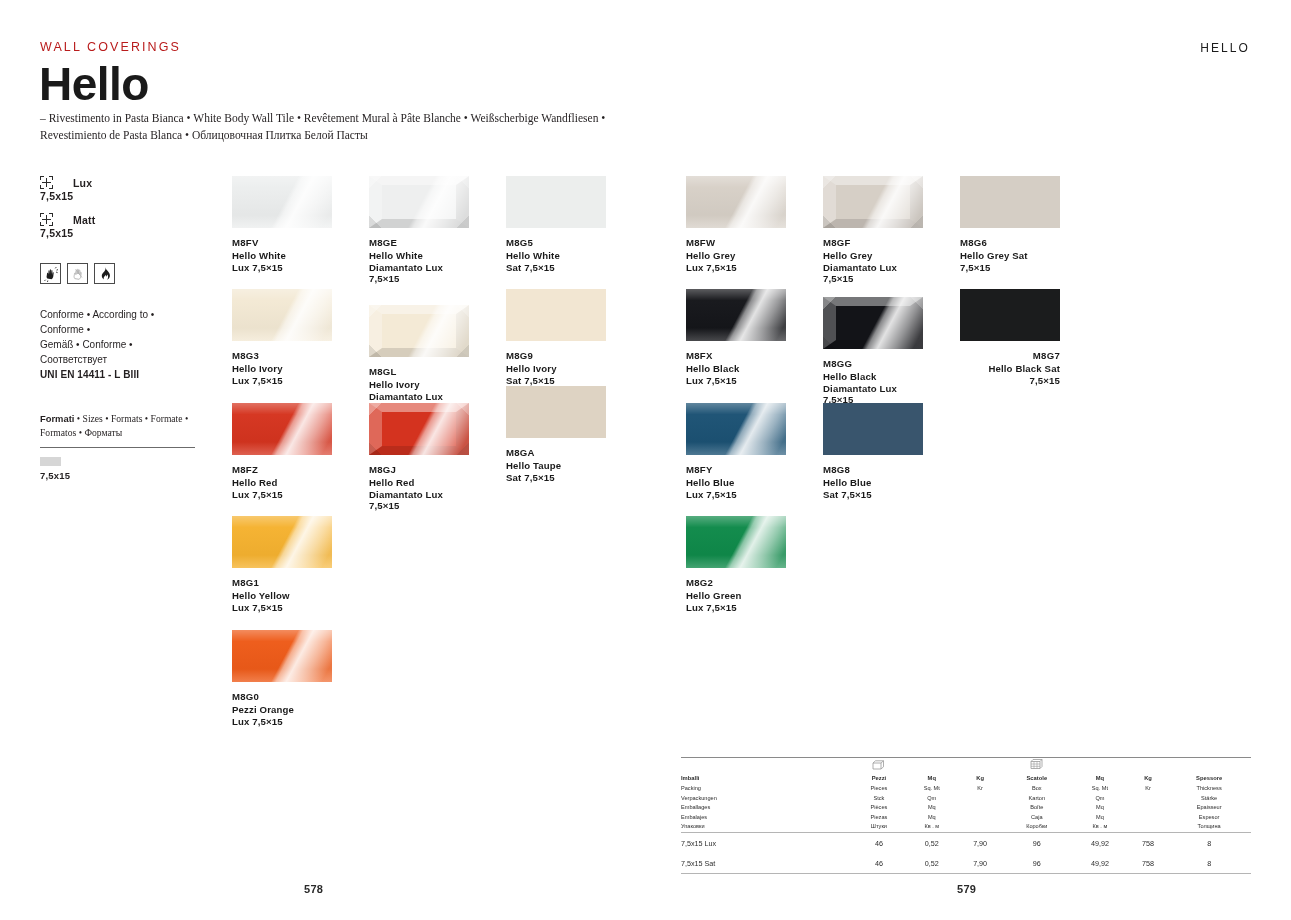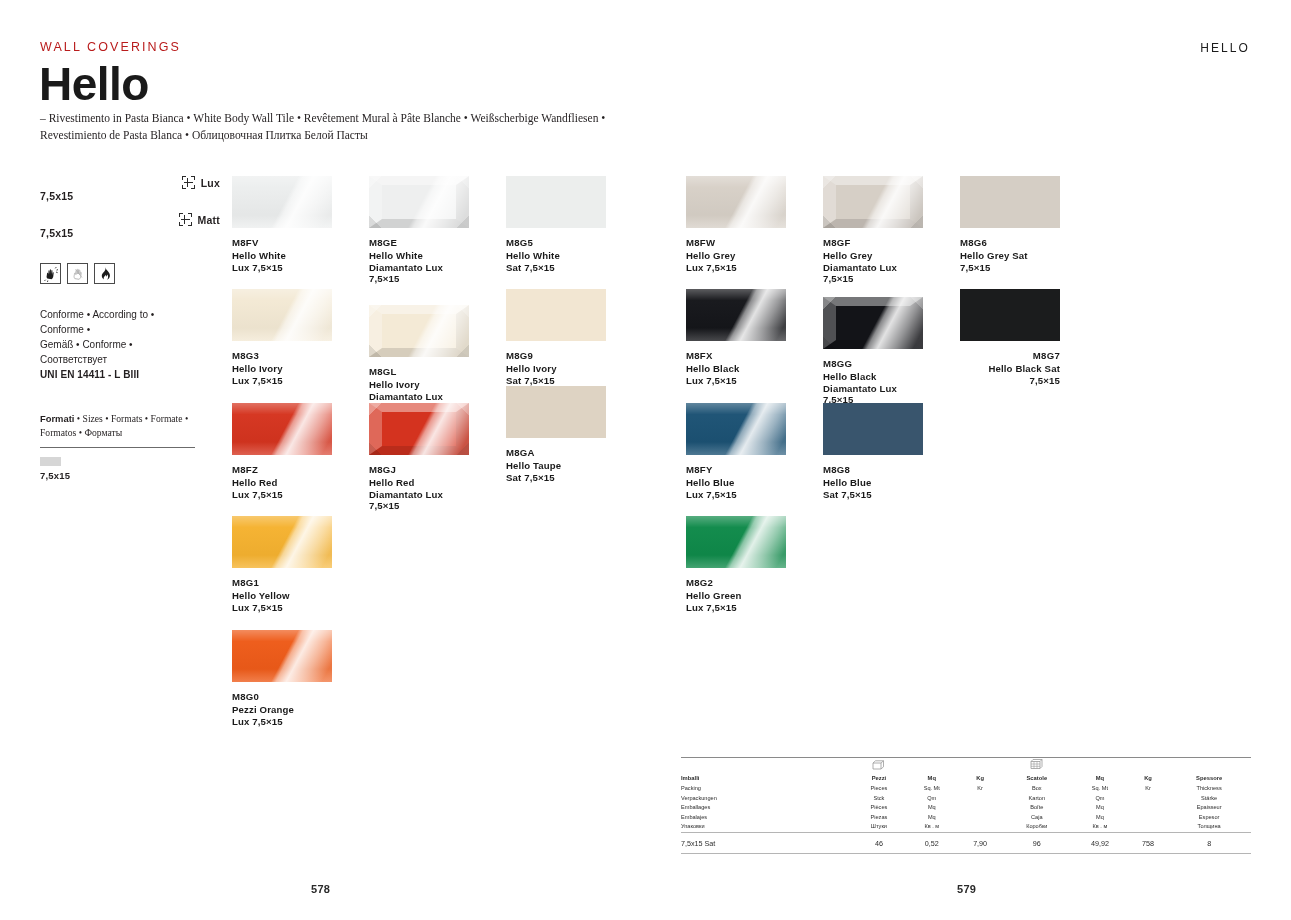--- a/index.html
+++ b/index.html
@@ -30,21 +30,21 @@
   }
   .subtitle {
     position:absolute; left:40px; top:110px; width:600px;
     font-family:"Liberation Serif", serif;
     font-size:11.5px; line-height:1.45; color:#231f20;
   }
 
   
   .sidebar { position:absolute; left:40px; top:176px; width:180px; }
   .finish-row { margin-bottom:11px; }
-  .finish-head { display:flex; align-items:center; gap:6px;justify-content:flex-end; }
+  .finish-head { display:flex; align-items:center; gap:20px; }
   .finish-name { font-size:10.5px; font-weight:700; letter-spacing:0.2px; }
   .finish-size { font-size:10.5px; font-weight:700; margin-top:1px; letter-spacing:0.2px;}
   .corner-ico { width:13px; height:13px; position:relative; display:inline-block; }
   .corner-ico i {
     position:absolute; width:4px; height:4px; border:1px solid #2b2b2b;
   }
   .corner-ico i:nth-child(1){ left:0; top:0; border-right:none; border-bottom:none;}
   .corner-ico i:nth-child(2){ right:0; top:0; border-left:none; border-bottom:none;}
   .corner-ico i:nth-child(3){ left:0; bottom:0; border-right:none; border-top:none;}
   .corner-ico i:nth-child(4){ right:0; bottom:0; border-left:none; border-top:none;}
@@ -126,21 +126,21 @@
   .pack .colhead { text-align:center; line-height:1.72; }
   .pack .colhead .t1 { font-weight:700; font-size:5.8px; }
   .pack .rowhead { text-align:left; line-height:1.72; }
   .pack .rowhead .t1 { font-weight:700; font-size:5.8px; }
   .pack .datarow td { font-size:7.2px; text-align:center; padding:5.5px 0; color:#2d2d2d;}
   .pack .datarow td.first { text-align:left; font-size:7.2px; }
   .pack .boxicon-cell { height:16px; text-align:center; vertical-align:bottom; padding-bottom:2px;}
 
   
   .pgnum { position:absolute; top:883px; font-size:11px; font-weight:700; color:#2a2a2a; letter-spacing:0.3px;}
-  .pgnum.left { left:311px; }
+  .pgnum.left { left:304px; }
   .pgnum.right { left:957px; }
 </style>
 </head>
 <body>
 
 <div class="page">
 
   <div class="hdr-left">WALL COVERINGS</div>
   <div class="hdr-right">HELLO</div>
   <div class="title">Hello</div>
@@ -440,20 +440,30 @@
               <div>Espesor</div>
               <div>Толщина</div>
             </td>
           </tr>
           <tr>
             <td colspan="8" style="padding:0">
               <div class="pack-rule"></div>
             </td>
           </tr>
           <tr class="datarow">
+            <td class="first">7,5x15 Lux</td>
+            <td>46</td>
+            <td>0,52</td>
+            <td>7,90</td>
+            <td>96</td>
+            <td>49,92</td>
+            <td>758</td>
+            <td>8</td>
+          </tr>
+          <tr class="datarow">
             <td class="first">7,5x15 Sat</td>
             <td>46</td>
             <td>0,52</td>
             <td>7,90</td>
             <td>96</td>
             <td>49,92</td>
             <td>758</td>
             <td>8</td>
           </tr>
           <tr>

